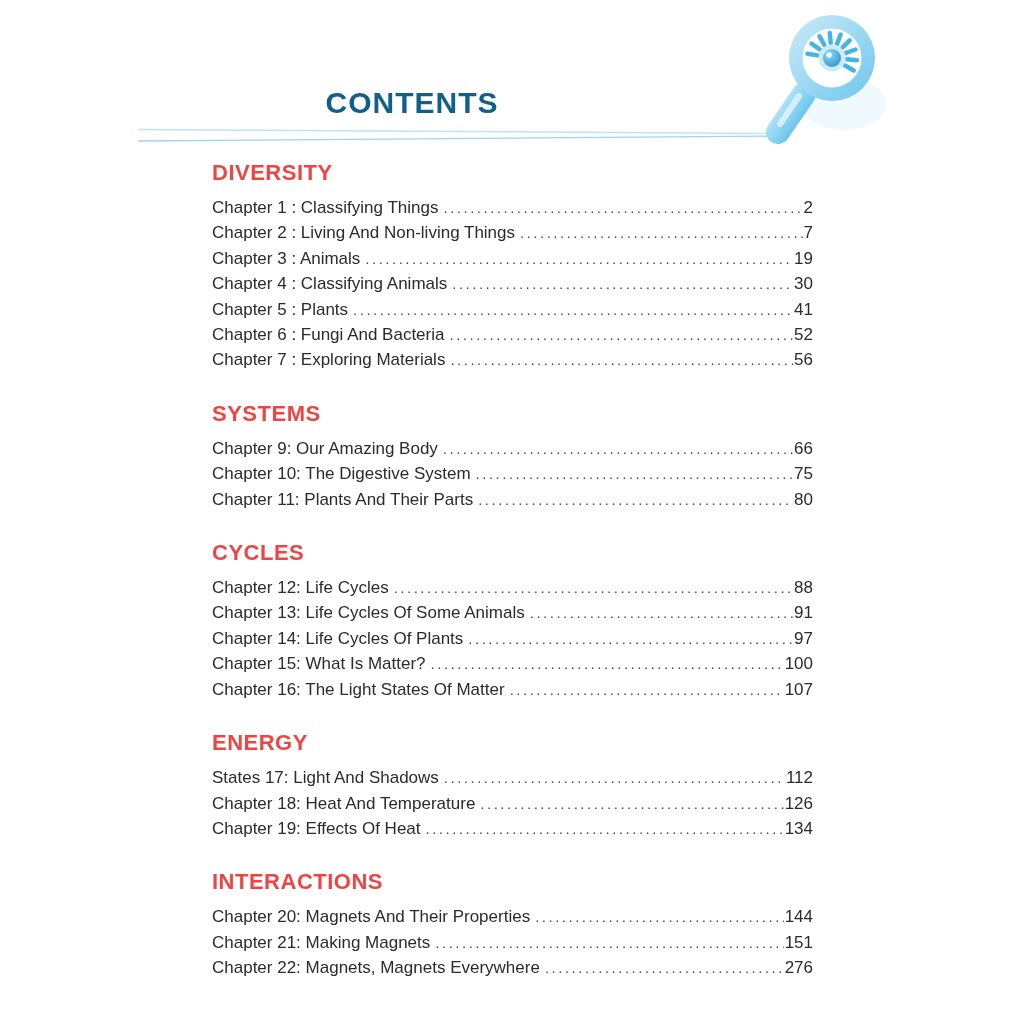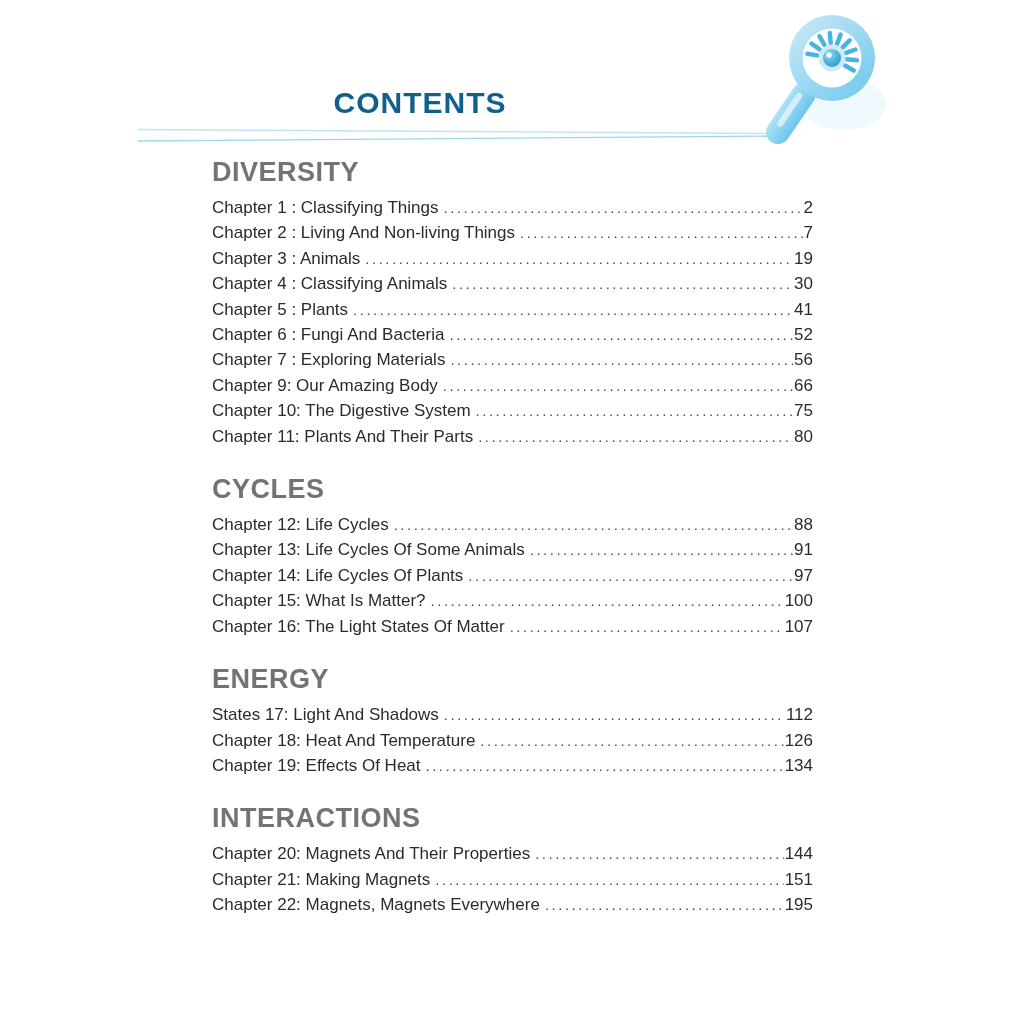--- a/index.html
+++ b/index.html
@@ -5,36 +5,36 @@
   html,body { margin:0; padding:0; }
   body {
     width:1024px; height:1024px;
     background:#ffffff;
     font-family:"Liberation Sans", sans-serif;
     position:relative;
     overflow:hidden;
   }
   .page-title {
     position:absolute;
-    top:86px; left:8px; width:824px;
+    top:86px; left:0; width:824px;
     text-align:center;
     font-size:30px; font-weight:bold;
     letter-spacing:1px;
     color:#135F8C;
   }
   .header-decor {
     position:absolute; top:0; left:0;
   }
   .toc {
     position:absolute;
     left:212px; top:158px; width:601px;
   }
   .section-title {
-    font-size:27px; font-weight:800;
-    color:#737373;
+    font-size:22px; font-weight:800;
+    color:#ef4444;
     line-height:29px;
     letter-spacing:0.5px;
     margin:26px 0 8px 0;
   }
   .section:first-child .section-title { margin-top:0; }
   .toc-row {
     display:flex; align-items:flex-end;
     line-height:25.4px; font-size:17px;
     color:#2b2b2b;
   }
@@ -142,20 +142,21 @@
         <span class="page-num">52</span>
       </div>
     <div class="toc-row">
         <span class="chap">Chapter 7 : Exploring Materials</span>
         <span class="leader"></span>
         <span class="page-num">56</span>
       </div>
   </div>
 
   <div class="section">
+    <div class="section-title">SYSTEMS</div>
     <div class="toc-row">
         <span class="chap">Chapter 9: Our Amazing Body</span>
         <span class="leader"></span>
         <span class="page-num">66</span>
       </div>
     <div class="toc-row">
         <span class="chap">Chapter 10: The Digestive System</span>
         <span class="leader"></span>
         <span class="page-num">75</span>
       </div>
@@ -222,17 +223,17 @@
         <span class="page-num">144</span>
       </div>
     <div class="toc-row">
         <span class="chap">Chapter 21: Making Magnets</span>
         <span class="leader"></span>
         <span class="page-num">151</span>
       </div>
     <div class="toc-row">
         <span class="chap">Chapter 22: Magnets, Magnets Everywhere</span>
         <span class="leader"></span>
-        <span class="page-num">195</span>
+        <span class="page-num">276</span>
       </div>
   </div>
 
 </div>
 
 </body></html>

